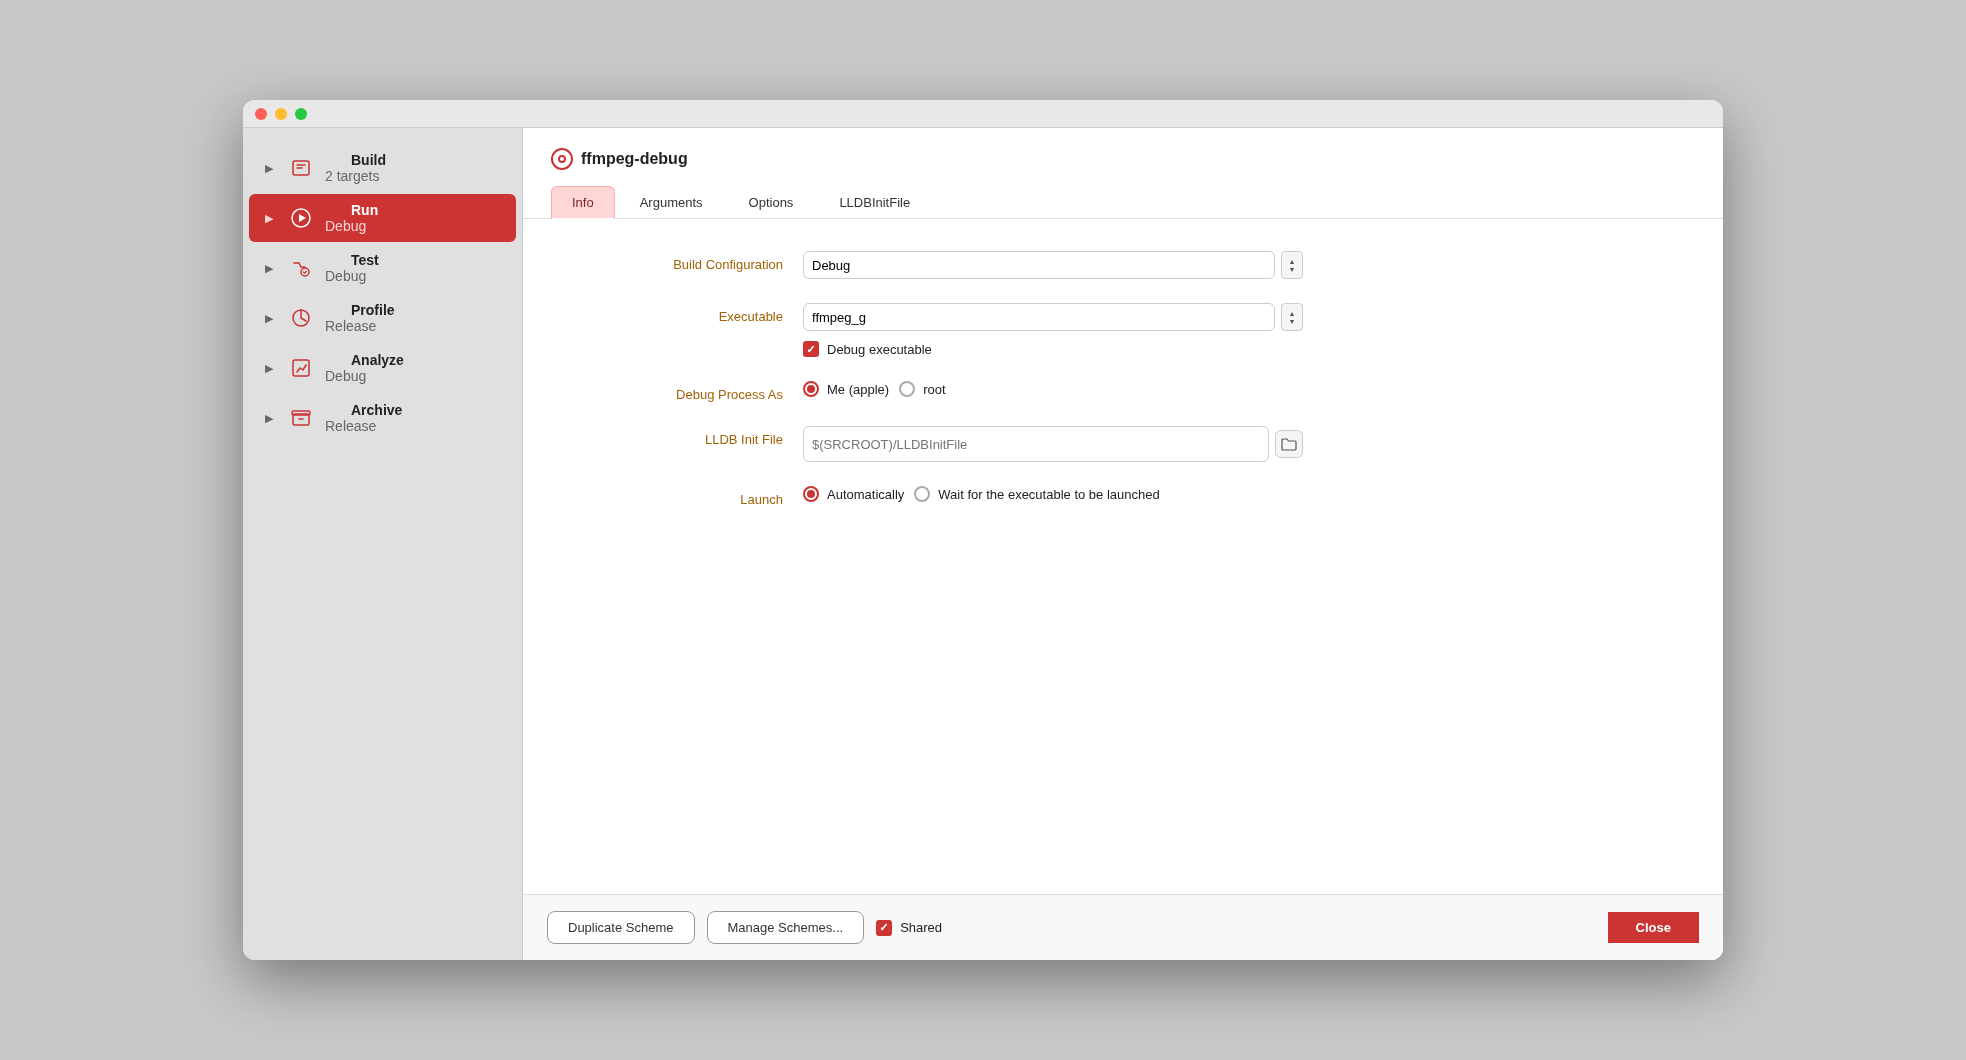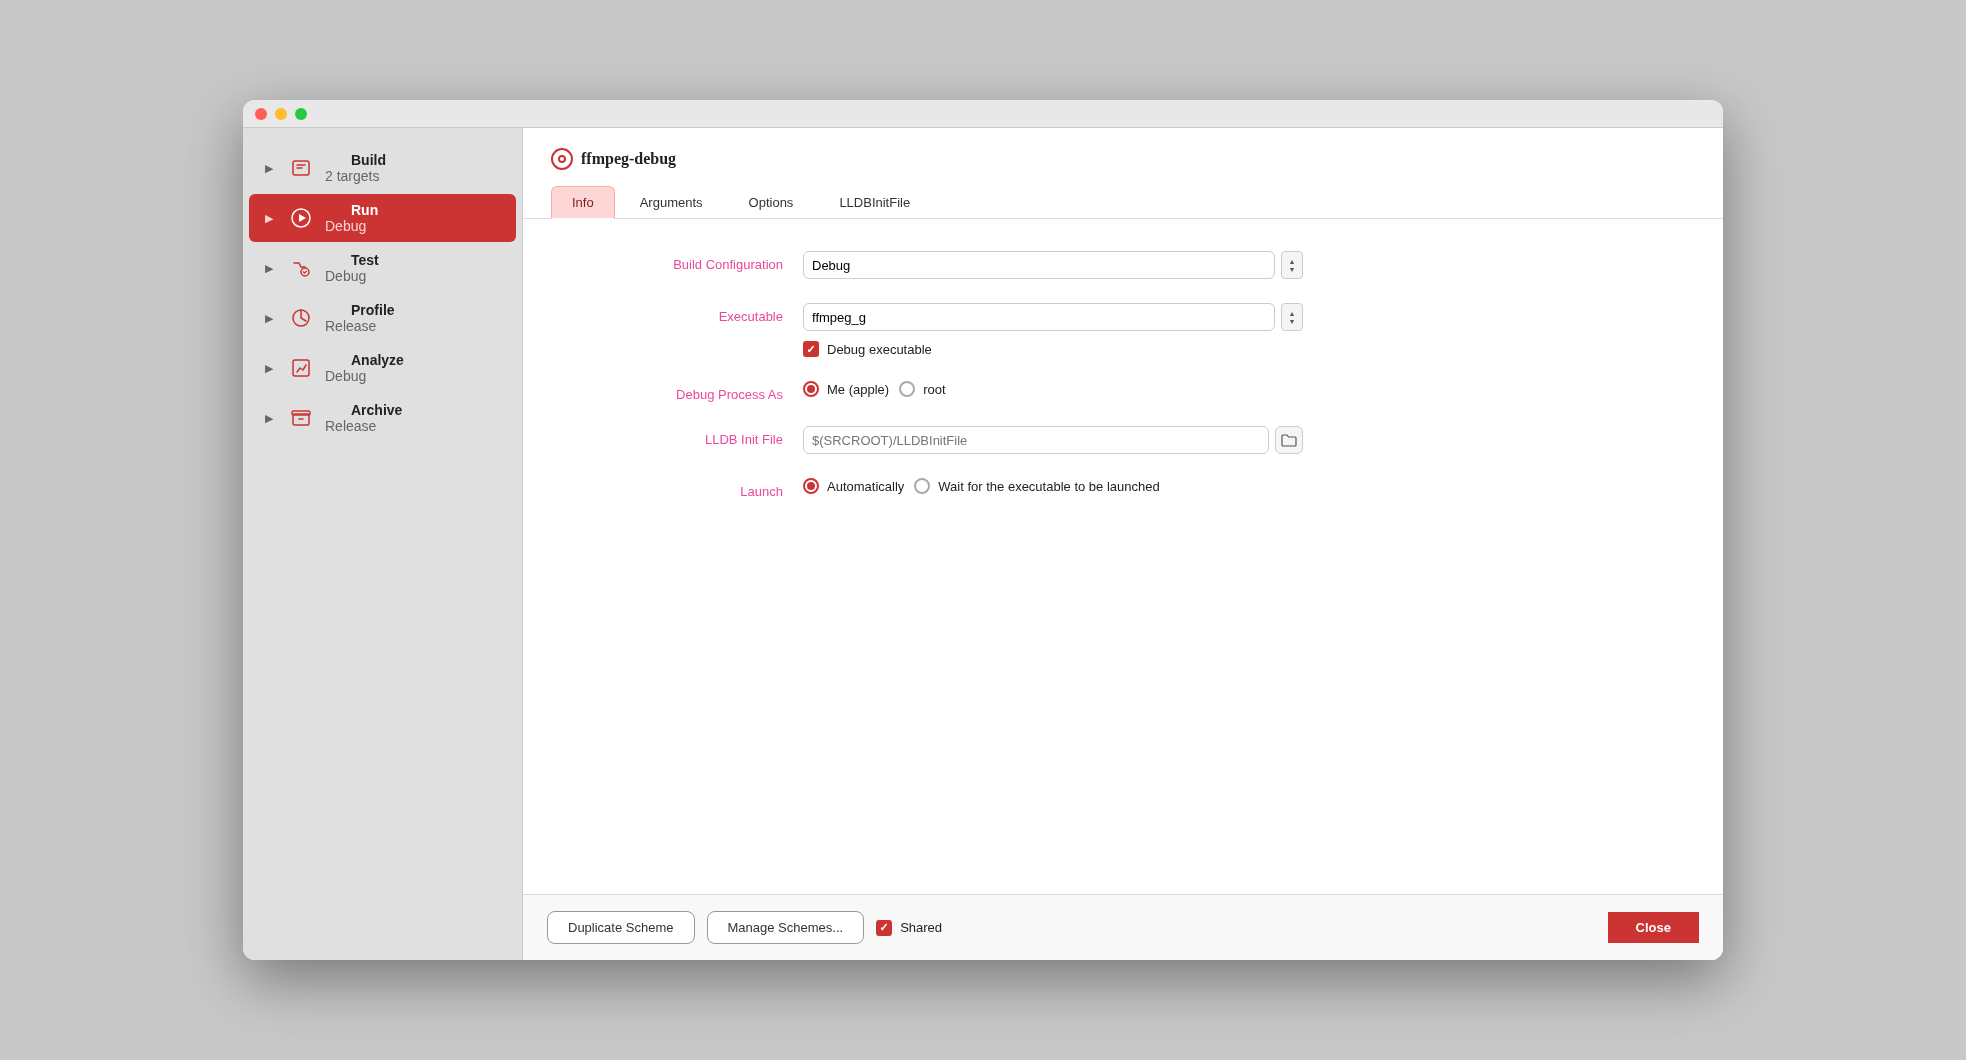--- a/index.html
+++ b/index.html
@@ -121,21 +121,20 @@
     }
     .scheme-icon-inner {
       width: 8px; height: 8px;
       border: 2px solid #cc3333;
       border-radius: 50%;
     }
     .scheme-name {
       font-size: 16px;
       font-weight: 600;
       color: #222;
-      font-family: Liberation Serif, serif;
     }
     .tabs {
       display: flex;
       gap: 4px;
       margin-bottom: -1px;
     }
     .tab {
       padding: 8px 20px;
       font-size: 13px;
       cursor: pointer;
@@ -160,21 +159,21 @@
     }
     .form-row {
       display: flex;
       align-items: flex-start;
       gap: 20px;
     }
     .form-label {
       width: 200px;
       text-align: right;
       font-size: 13px;
-      color: #ec4899;
+      color: #a16207;
       padding-top: 6px;
       flex-shrink: 0;
     }
     .form-control {
       flex: 1;
       max-width: 500px;
       display: flex;
       flex-direction: column;
       gap: 10px;
     }
@@ -266,21 +265,21 @@
       font-size: 13px;
       color: #222;
     }
     .text-input-wrapper {
       display: flex;
       align-items: center;
       gap: 6px;
     }
     .text-input {
       flex: 1;
-      height: 28px;
+      height: 36px;
       border: 1px solid #ccc;
       border-radius: 6px;
       padding: 0 8px;
       font-size: 13px;
       color: #999;
       background: white;
     }
     .folder-btn {
       width: 28px; height: 28px;
       border: 1px solid #ccc;

